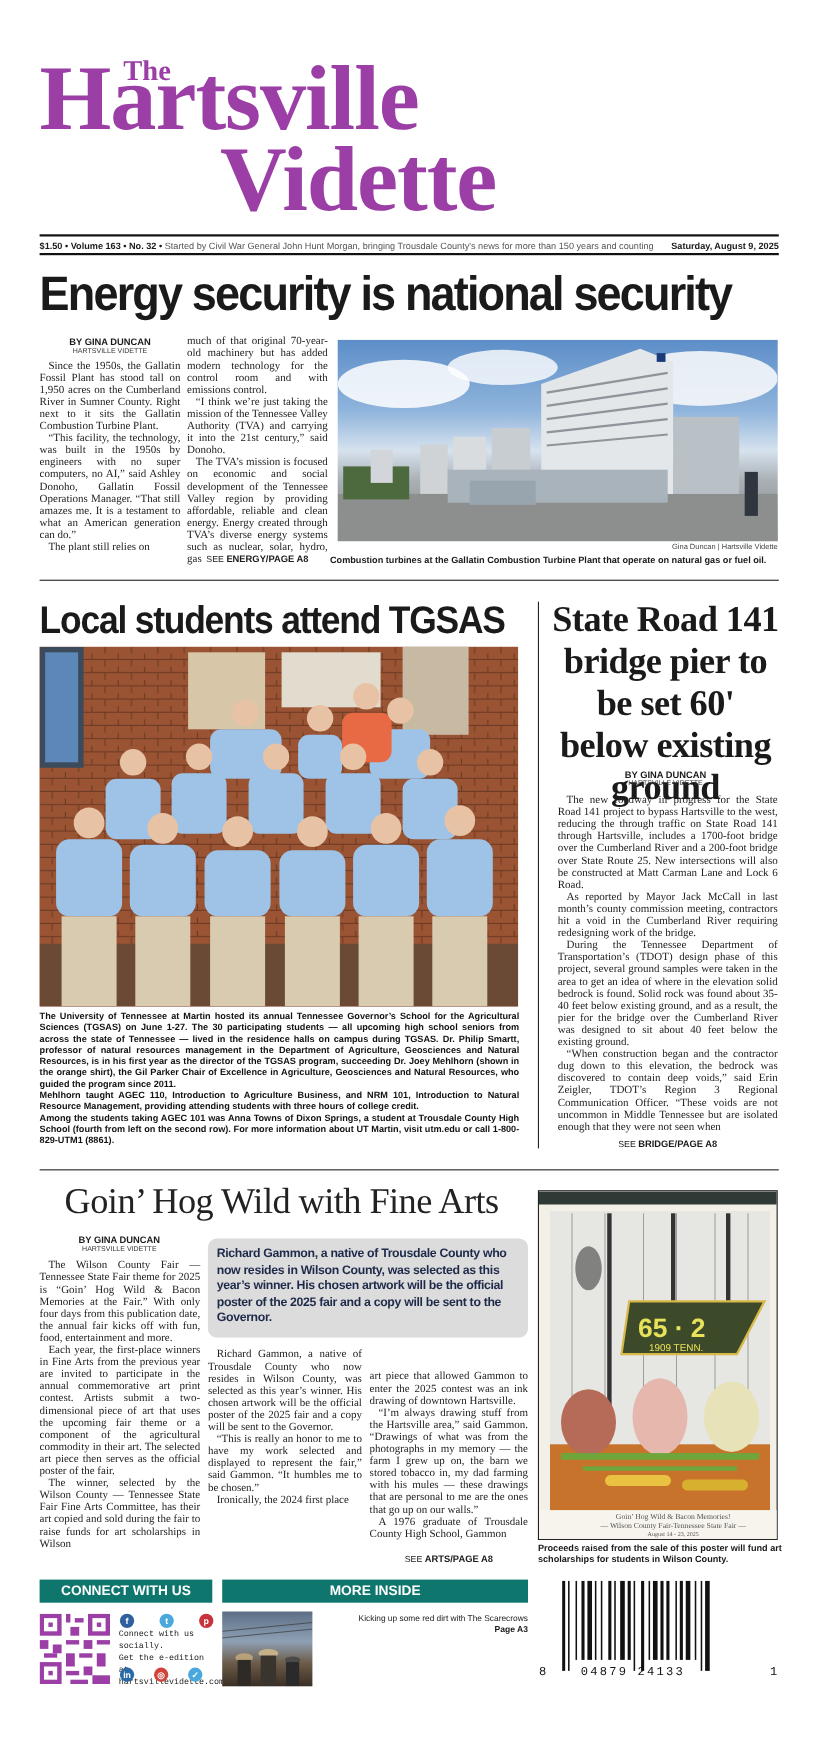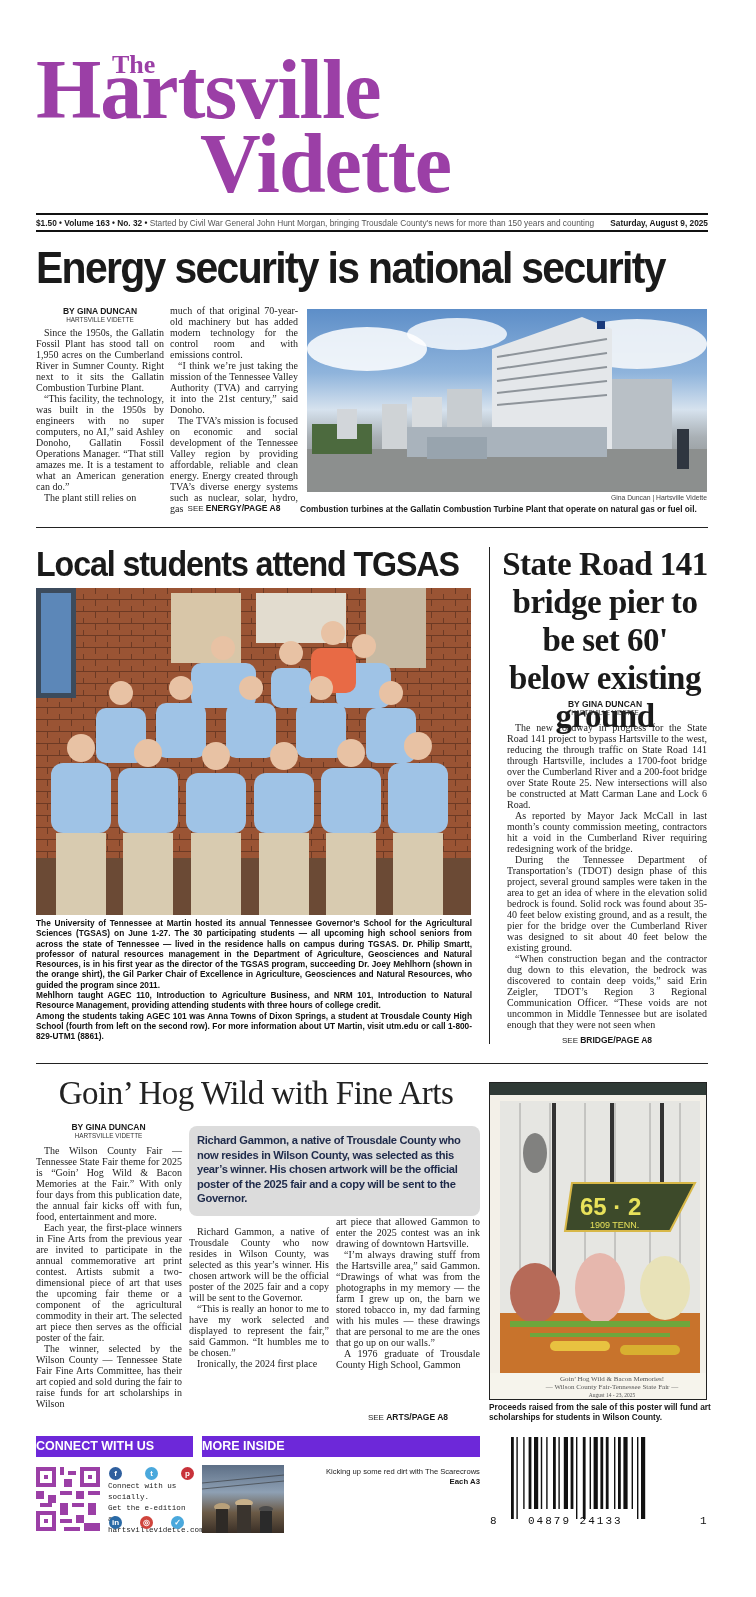--- a/index.html
+++ b/index.html
@@ -40,21 +40,21 @@
 
   .photo-students { left: 36px; top: 588px; width: 435px; height: 327px; overflow: hidden; background: #8a4a30; }
   .cap-students { left: 36px; top: 918px; width: 436px; font-family: "Liberation Sans", sans-serif; font-size: 8.3px; line-height: 10.3px; text-align: justify; font-weight: 600; color: #111; }
 
   .hog-head { left: 36px; top: 1077px; width: 440px; text-align: center; font-family: "Liberation Serif", serif; font-size: 33px; line-height: 1; letter-spacing: -0.5px; color: #222; }
   .pullquote { left: 189px; top: 1126px; width: 291px; height: 90px; background: #dcdcdc; border-radius: 8px; padding: 7px 8px; font-family: "Liberation Sans", sans-serif; font-weight: bold; font-size: 11.2px; line-height: 14.5px; color: #1e2a4a; letter-spacing: -0.3px; }
 
   .poster { left: 489px; top: 1082px; width: 218px; height: 318px; background: #f3f0e8; border: 1px solid #222; overflow: hidden; }
   .cap-poster { left: 489px; top: 1402px; width: 222px; font-family: "Liberation Sans", sans-serif; font-weight: bold; font-size: 8.3px; line-height: 10px; }
 
-  .bar-head { background: #6d28d9; color: #fff; font-family: "Liberation Sans", sans-serif; font-weight: bold; font-size: 12.5px; height: 21px; line-height: 21px; text-align: left; }
+  .bar-head { background: #0f766e; color: #fff; font-family: "Liberation Sans", sans-serif; font-weight: bold; font-size: 12.5px; height: 21px; line-height: 21px; text-align: center; }
   .social-txt { font-family: Liberation Mono, monospace; font-size: 7.6px; line-height: 11px; color: #222; }
   .soc-icon { width: 13px; height: 13px; border-radius: 50%; display: inline-flex; align-items: center; justify-content: center; color: #fff; font-family: "Liberation Sans", sans-serif; font-weight: bold; font-size: 8px; }
   .inside-txt { font-family: "Liberation Sans", sans-serif; font-size: 7.6px; color: #222; padding-left: 37px; }
   .inside-page { font-family: "Liberation Sans", sans-serif; font-size: 7.8px; font-weight: bold; text-align: right; }
   .barcode-num { font-family: "Liberation Mono", monospace; font-size: 11px; color: #111; }
 </style>
 </head>
 <body>
 
 <div class="abs mast-h">Hartsville</div>
@@ -221,21 +221,21 @@
 <div class="abs col" style="left:36px;top:1145px;width:146px;">
   <p>The Wilson County Fair — Tennessee State Fair theme for 2025 is “Goin’ Hog Wild &amp; Bacon Memories at the Fair.” With only four days from this publication date, the annual fair kicks off with fun, food, entertainment and more.</p>
   <p>Each year, the first-place winners in Fine Arts from the previous year are invited to participate in the annual commemorative art print contest. Artists submit a two-dimensional piece of art that uses the upcoming fair theme or a component of the agricultural commodity in their art. The selected art piece then serves as the official poster of the fair.</p>
   <p>The winner, selected by the Wilson County — Tennessee State Fair Fine Arts Committee, has their art copied and sold during the fair to raise funds for art scholarships in Wilson</p>
 </div>
 <div class="abs col" style="left:189px;top:1226px;width:140px;">
   <p>Richard Gammon, a native of Trousdale County who now resides in Wilson County, was selected as this year’s winner. His chosen artwork will be the official poster of the 2025 fair and a copy will be sent to the Governor.</p>
   <p>“This is really an honor to me to have my work selected and displayed to represent the fair,” said Gammon. “It humbles me to be chosen.”</p>
   <p>Ironically, the 2024 first place</p>
 </div>
-<div class="abs col" style="left:336px;top:1216px;width:144px;">
+<div class="abs col" style="left:336px;top:1246px;width:144px;">
   <p style="text-indent:0">art piece that allowed Gammon to enter the 2025 contest was an ink drawing of downtown Hartsville.</p>
   <p>“I’m always drawing stuff from the Hartsville area,” said Gammon. “Drawings of what was from the photographs in my memory — the farm I grew up on, the barn we stored tobacco in, my dad farming with his mules — these drawings that are personal to me are the ones that go up on our walls.”</p>
   <p>A 1976 graduate of Trousdale County High School, Gammon</p>
 </div>
 <div class="abs see" style="left:336px;top:1412px;width:144px;">
   <span>SEE</span> <b>ARTS/PAGE A8</b>
 </div>
 
 <div class="abs poster">
   <svg width="218" height="318" viewBox="0 0 218 318">
@@ -338,21 +338,21 @@
     <line x1="0" y1="24" x2="82" y2="16" stroke="#333" stroke-width="0.6"></line>
     <ellipse cx="20" cy="42" rx="8" ry="4" fill="#b8a07a"></ellipse>
     <rect x="14" y="44" width="12" height="24" fill="#2e2a26"></rect>
     <ellipse cx="42" cy="38" rx="9" ry="4" fill="#c8b08a"></ellipse>
     <rect x="35" y="40" width="14" height="28" fill="#3a342e"></rect>
     <ellipse cx="64" cy="44" rx="7" ry="3" fill="#4a4a4a"></ellipse>
     <rect x="58" y="46" width="12" height="22" fill="#2a2a2a"></rect>
   </svg>
 </div>
 <div class="abs inside-txt" style="left:289px;top:1467px;width:195px;">Kicking up some red dirt with The Scarecrows</div>
-<div class="abs inside-page" style="left:289px;top:1477px;width:191px;">Each A3</div>
+<div class="abs inside-page" style="left:289px;top:1477px;width:191px;">Page A3</div>
 
 <div class="abs" style="left:511px;top:1437px;width:180px;height:82px;">
   <svg id="barcode-svg" width="180" height="82" viewBox="0 0 180 82">
       <rect x="0" y="0" width="2.8" height="82" fill="#111"></rect>
       <rect x="5.4" y="0" width="1.4" height="82" fill="#111"></rect>
       <rect x="12.2" y="0" width="1.4" height="72" fill="#111"></rect>
       <rect x="17.599999999999998" y="0" width="2.8" height="72" fill="#111"></rect>
       <rect x="22.999999999999996" y="0" width="4.199999999999999" height="72" fill="#111"></rect>
       <rect x="29.799999999999997" y="0" width="1.4" height="72" fill="#111"></rect>
       <rect x="35.199999999999996" y="0" width="1.4" height="72" fill="#111"></rect>

